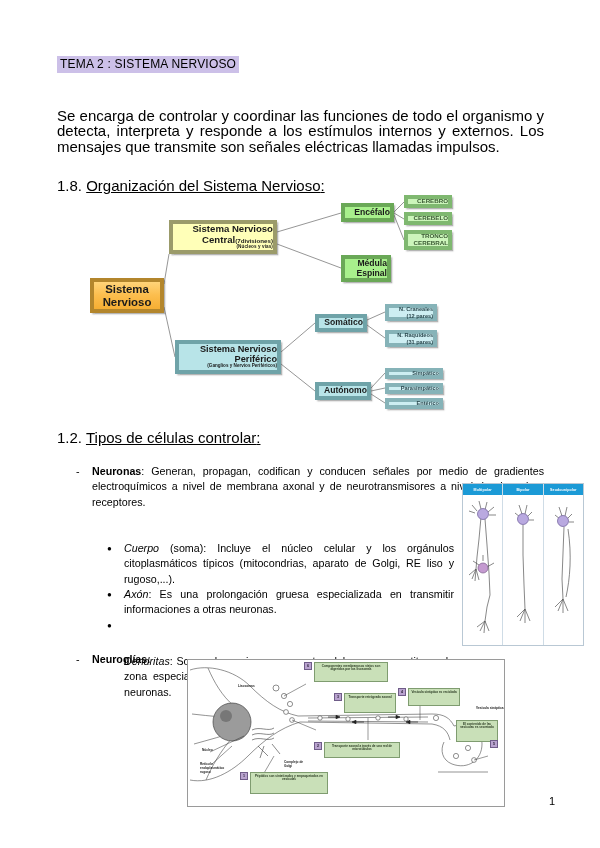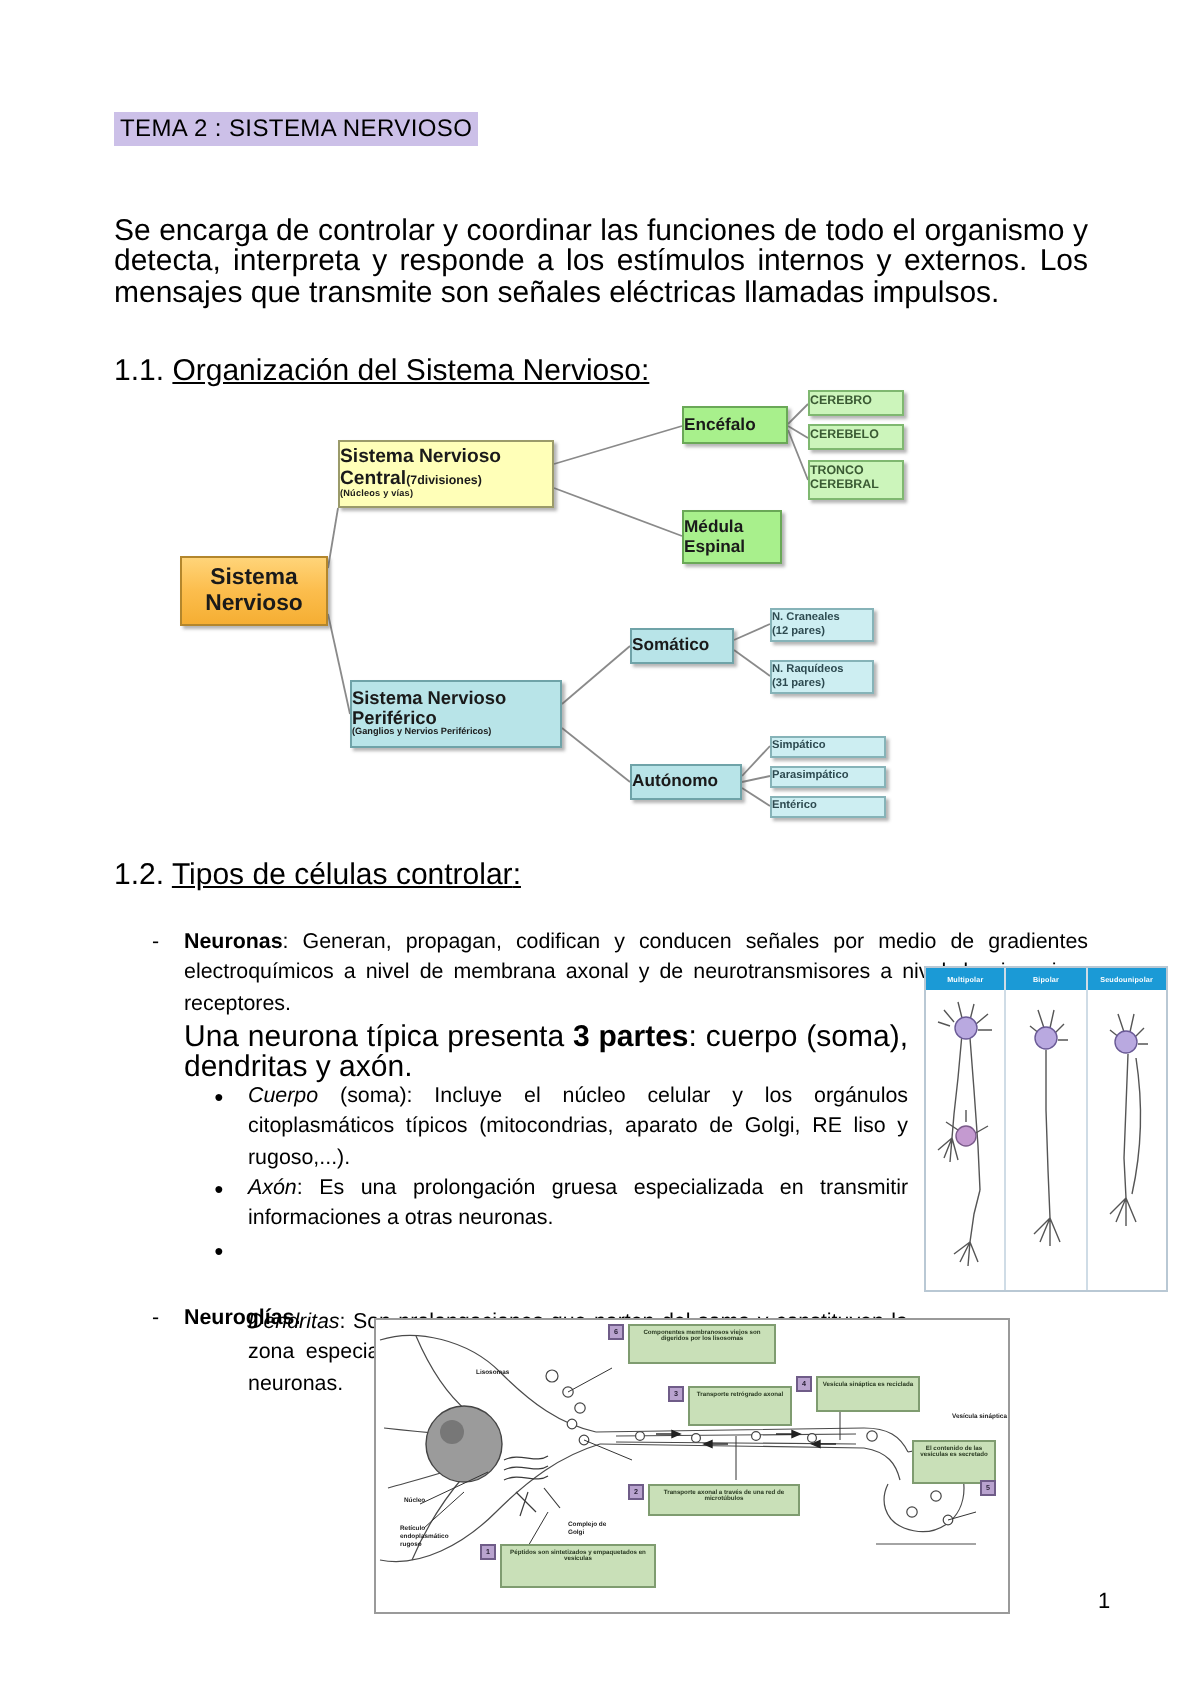--- a/index.html
+++ b/index.html
@@ -141,23 +141,23 @@
   }
   .diagram svg { position: absolute; left: 0; top: 0; }
   .node {
     position: absolute;
     box-sizing: border-box;
     text-align: center;
     font-weight: bold;
     color: #1a1a1a;
     display: flex;
     flex-direction: column;
-    align-items: flex-start;
+    align-items: flex-end;
     justify-content: center;
-    border: 1px solid #7f1d1d;
+    border: 4px solid #7f1d1d;
     box-shadow: 1.5px 1.5px 1.5px rgba(90,90,90,0.45);
     line-height: 1.08;
   }
   .n-root {
     left: 33px; top: 86px; width: 74px; height: 35px;
     background: linear-gradient(to bottom, #ffd479 0%, #fcbe4e 48%, #f5ae33 100%);
     font-size: 11.4px;
     border-color: #b3862c;
   }
   .n-snc {
@@ -301,21 +301,21 @@
 </head>
 <body>
 
 <div class="page">
 
   <div class="doc-title">TEMA 2 : SISTEMA NERVIOSO</div>
 
   <div class="tx para1">Se encarga de controlar y coordinar las funciones de todo el organismo y detecta, interpreta y responde a los estímulos internos y externos. Los mensajes que transmite son señales eléctricas llamadas impulsos.</div>
 
   <div class="tx sec11">
-    <span>1.1.</span>
+    <span>1.8.</span>
     <span class="und">Organización del Sistema Nervioso</span><span class="und">:</span>
   </div>
 
   <div class="diagram">
     <svg width="487" height="232">
       <g stroke="#8a8a8a" stroke-width="0.9" fill="none">
 
         <path d="M107,92 L112,62"></path>
 
         <path d="M107,115 L118,165"></path>
@@ -408,21 +408,20 @@
     <span>1.2.</span>
     <span class="und">Tipos de células controlar</span><span class="und">:</span>
   </div>
 
 
   <div class="dash-row row-neuronas">
     <span class="dash-mark">-</span>
     <span class="dash-body"><span class="bold">Neuronas</span><span>: Generan, propagan, codifican y conducen señales por medio de gradientes electroquímicos a nivel de membrana axonal y de neurotransmisores a nivel de sinapsis y receptores.</span></span>
   </div>
 
-  <div class="tx para-una"><span>Una neurona típica presenta </span><span class="bold">3 partes</span><span>: cuerpo (soma), dendritas y axón.</span></div>
 
   <div class="bul bul-cuerpo">
     <span class="bul-mark">●</span>
     <span class="bul-body"><span class="ital">Cuerpo</span><span> (soma): Incluye el núcleo celular y los orgánulos citoplasmáticos típicos (mitocondrias, aparato de Golgi, RE liso y rugoso,...).</span></span>
   </div>
 
   <div class="bul bul-axon">
     <span class="bul-mark">●</span>
     <span class="bul-body"><span class="ital">Axón</span><span>: Es una prolongación gruesa especializada en transmitir informaciones a otras neuronas.</span></span>
   </div>

